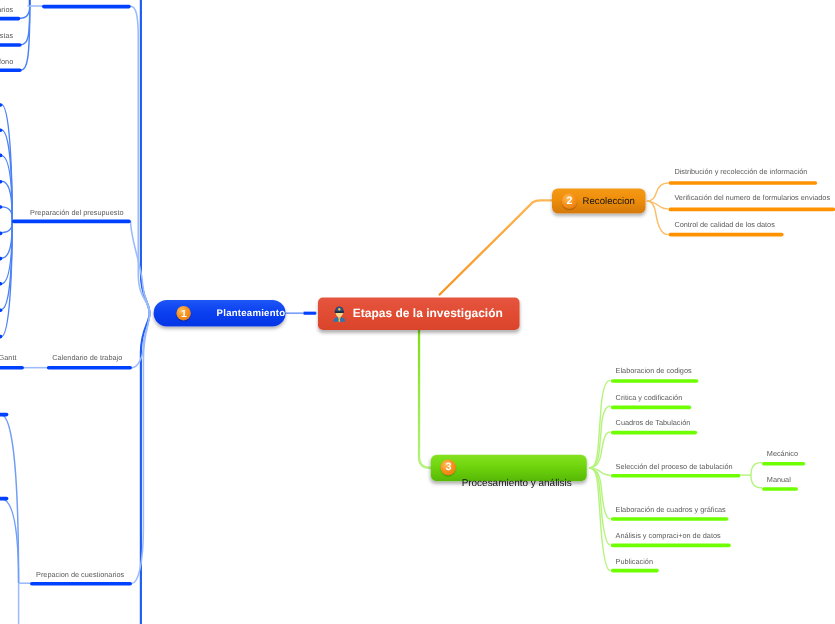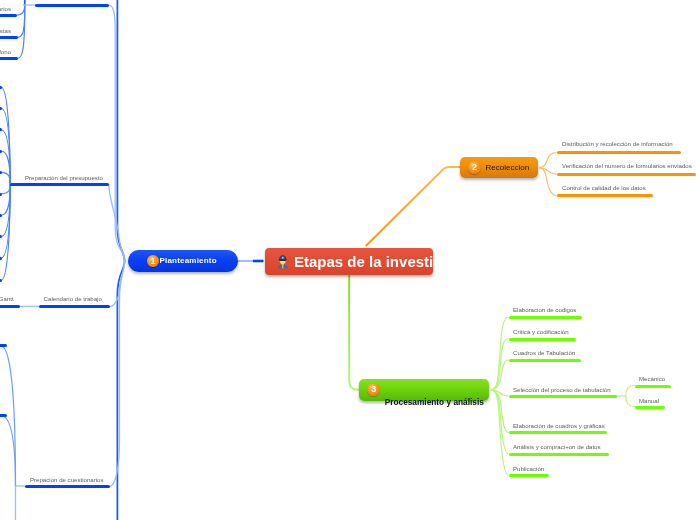--- a/index.html
+++ b/index.html
@@ -21,39 +21,39 @@
   .node .badge{display:inline-block;border-radius:50%;color:#fff;
         text-align:center;font-weight:bold;flex:0 0 auto;}
   .node .ntext{font-weight:bold;}
   .emoji{display:inline-block;position:relative;flex:0 0 auto;}
 
   #n-center{left:265px;top:247.5px;width:168px;height:27px;border-radius:4px;
     background:#e24b33;
     background:linear-gradient(180deg,#e65540 0%,#e04b31 55%,#d9442b 100%);
     box-shadow:0 2px 3px rgba(0,0,0,.30);
     padding-left:11.5px;}
-  #n-center .ntext{color:#fff;font-size:15px;letter-spacing:0;
+  #n-center .ntext{color:#fff;font-size:10px;letter-spacing:0;
     margin-left:6px;}
 
   #n-blue{left:127.9px;top:249.8px;width:110.2px;height:22.1px;border-radius:11px;
     background:linear-gradient(180deg,#1d56f5 0%,#0a3ff0 50%,#0335e6 100%);
     box-shadow:0 2px 3px rgba(0,0,0,.30);padding-left:19px;}
-  #n-blue .ntext{color:#fff;font-size:8px;letter-spacing:.2px;font-weight:bold;margin-left:0;}
+  #n-blue .ntext{color:#fff;font-size:8px;letter-spacing:.2px;font-weight:bold;margin-left:21px;}
   #n-blue .badge{width:12.6px;height:12.6px;line-height:12.6px;font-size:8.6px;}
 
   #n-orange{left:460px;top:156.8px;width:78.3px;height:21.7px;border-radius:5px;
     background:linear-gradient(180deg,#f49a16 0%,#ef8e0b 45%,#d4780a 100%);
     box-shadow:0 2px 3px rgba(0,0,0,.30);padding-left:8px;}
   #n-orange .ntext{color:#151515;font-size:8px;letter-spacing:0;font-weight:normal;margin-left:4.5px;}
   #n-orange .badge{width:13px;height:13px;line-height:13px;font-size:9px;}
 
   #n-green{left:359.2px;top:379px;width:129.5px;height:21.8px;border-radius:5px;
     background:linear-gradient(180deg,#84e220 0%,#6fd40d 45%,#56b806 100%);
     box-shadow:0 2px 3px rgba(0,0,0,.30);padding-left:8px;}
-  #n-green .ntext{color:#111;font-size:8.3px;letter-spacing:0;font-weight:bold;margin-left:4.5px;margin-top:24px;}
+  #n-green .ntext{color:#111;font-size:8.3px;letter-spacing:0;font-weight:normal;margin-left:4.5px;margin-top:24px;}
   #n-green .badge{width:13px;height:13px;line-height:13px;font-size:9px;}
 
   .badge-o{background:radial-gradient(circle at 38% 32%,#ffbe5a 0%,#f7921e 45%,#e1730a 100%);
            box-shadow:0 1px 1px rgba(0,0,0,.25);}
 </style>
 </head>
 <body>
 
 <div id="canvas">
 

